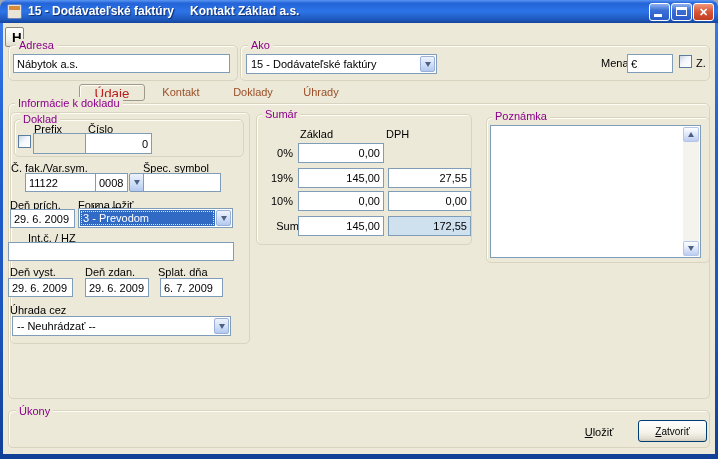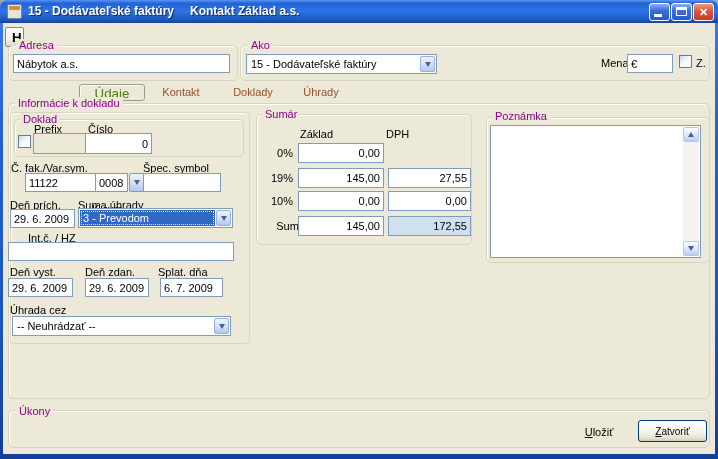--- a/index.html
+++ b/index.html
@@ -45,21 +45,21 @@
     background:linear-gradient(180deg,#eef3fc 0%,#cdddf6 60%,#b2c8ef 100%);border:1px solid #9ab0d8;
     box-sizing:border-box;display:flex;align-items:center;justify-content:center;}
   .drop-solo{position:absolute;width:16px;height:19px;border-radius:2px;border:1px solid #7f9db9;
     background:linear-gradient(180deg,#eef3fc 0%,#cdddf6 60%,#b2c8ef 100%);box-sizing:border-box;
     display:flex;align-items:center;justify-content:center;}
   .tri-dn{width:0;height:0;border-left:3px solid transparent;border-right:3px solid transparent;
     border-top:5px solid #4d6185;}
   .tri-up{width:0;height:0;border-left:3px solid transparent;border-right:3px solid transparent;
     border-bottom:5px solid #4d6185;}
   .tabbtn{position:absolute;border:1px solid #9d9a8b;border-radius:3px;background:#ece9d8;
-    box-shadow:inset 1px 1px 0 #fffdf4;color:#4d7c0f;text-align:center;line-height:15px;box-sizing:border-box;}
+    box-shadow:inset 1px 1px 0 #fffdf4;color:#b91c1c;text-align:center;line-height:15px;box-sizing:border-box;}
   .tablbl{position:absolute;color:#9a4f28;text-align:center;line-height:12px;}
   .hbtn{position:absolute;left:2px;top:4px;width:19px;height:20px;border:1px solid #8a867a;border-radius:2px;
     background:linear-gradient(180deg,#fefefc 0%,#f0eee4 70%,#ddd8c8 100%);font-weight:bold;text-align:center;
     line-height:18px;box-sizing:border-box;}
   .xpbtn{position:absolute;border:1px solid #003c74;border-radius:3px;box-sizing:border-box;
     background:linear-gradient(180deg,#ffffff 0%,#f4f2e8 60%,#e2ddd0 88%,#cfc8b8 100%);
     text-align:center;font-size:10px;line-height:20px;}
   .flatbtn{position:absolute;background:transparent;border:none;text-align:center;font-size:11px;line-height:20px;}
   .accel{text-decoration:underline;}
   .ta{position:absolute;border:1px solid #7f9db9;background:#fff;box-sizing:border-box;}
@@ -132,21 +132,21 @@
     <span class="lbl" style="left:89px;top:139px;margin-top:41px;">K.sym.</span>
     <span class="lbl" style="left:140px;top:139px;">Špec. symbol</span>
     <input class="ti" style="left: 22px; top: 150px; width: 78px;" value="11122">
     <input class="ti" style="left: 92px; top: 150px; width: 33px;" value="0008">
     <span class="drop-solo" style="left:126px;top:150px;">
         <span class="tri-dn"></span>
       </span>
     <input class="ti" style="left: 140px; top: 150px; width: 78px;" value="">
 
     <span class="lbl" style="left:7px;top:176px;">Deň prích.</span>
-    <span class="lbl" style="left:75px;top:176px;">Suma úhrady</span>
+    <span class="lbl" style="left:75px;top:176px;">Forma ložiť</span>
     <input class="ti" style="left: 7px; top: 186px; width: 65px;" value="29. 6. 2009">
     <div class="combo" style="left:75px;top:185px;width:155px;">
       <span class="txt sel">3 - Prevodom</span>
       <span class="drop">
           <span class="tri-dn"></span>
         </span>
     </div>
 
     <span class="lbl" style="left:25px;top:209px;">Int.č. / HZ</span>
     <input class="ti" style="left: 5px; top: 219px; width: 226px;" value="">

